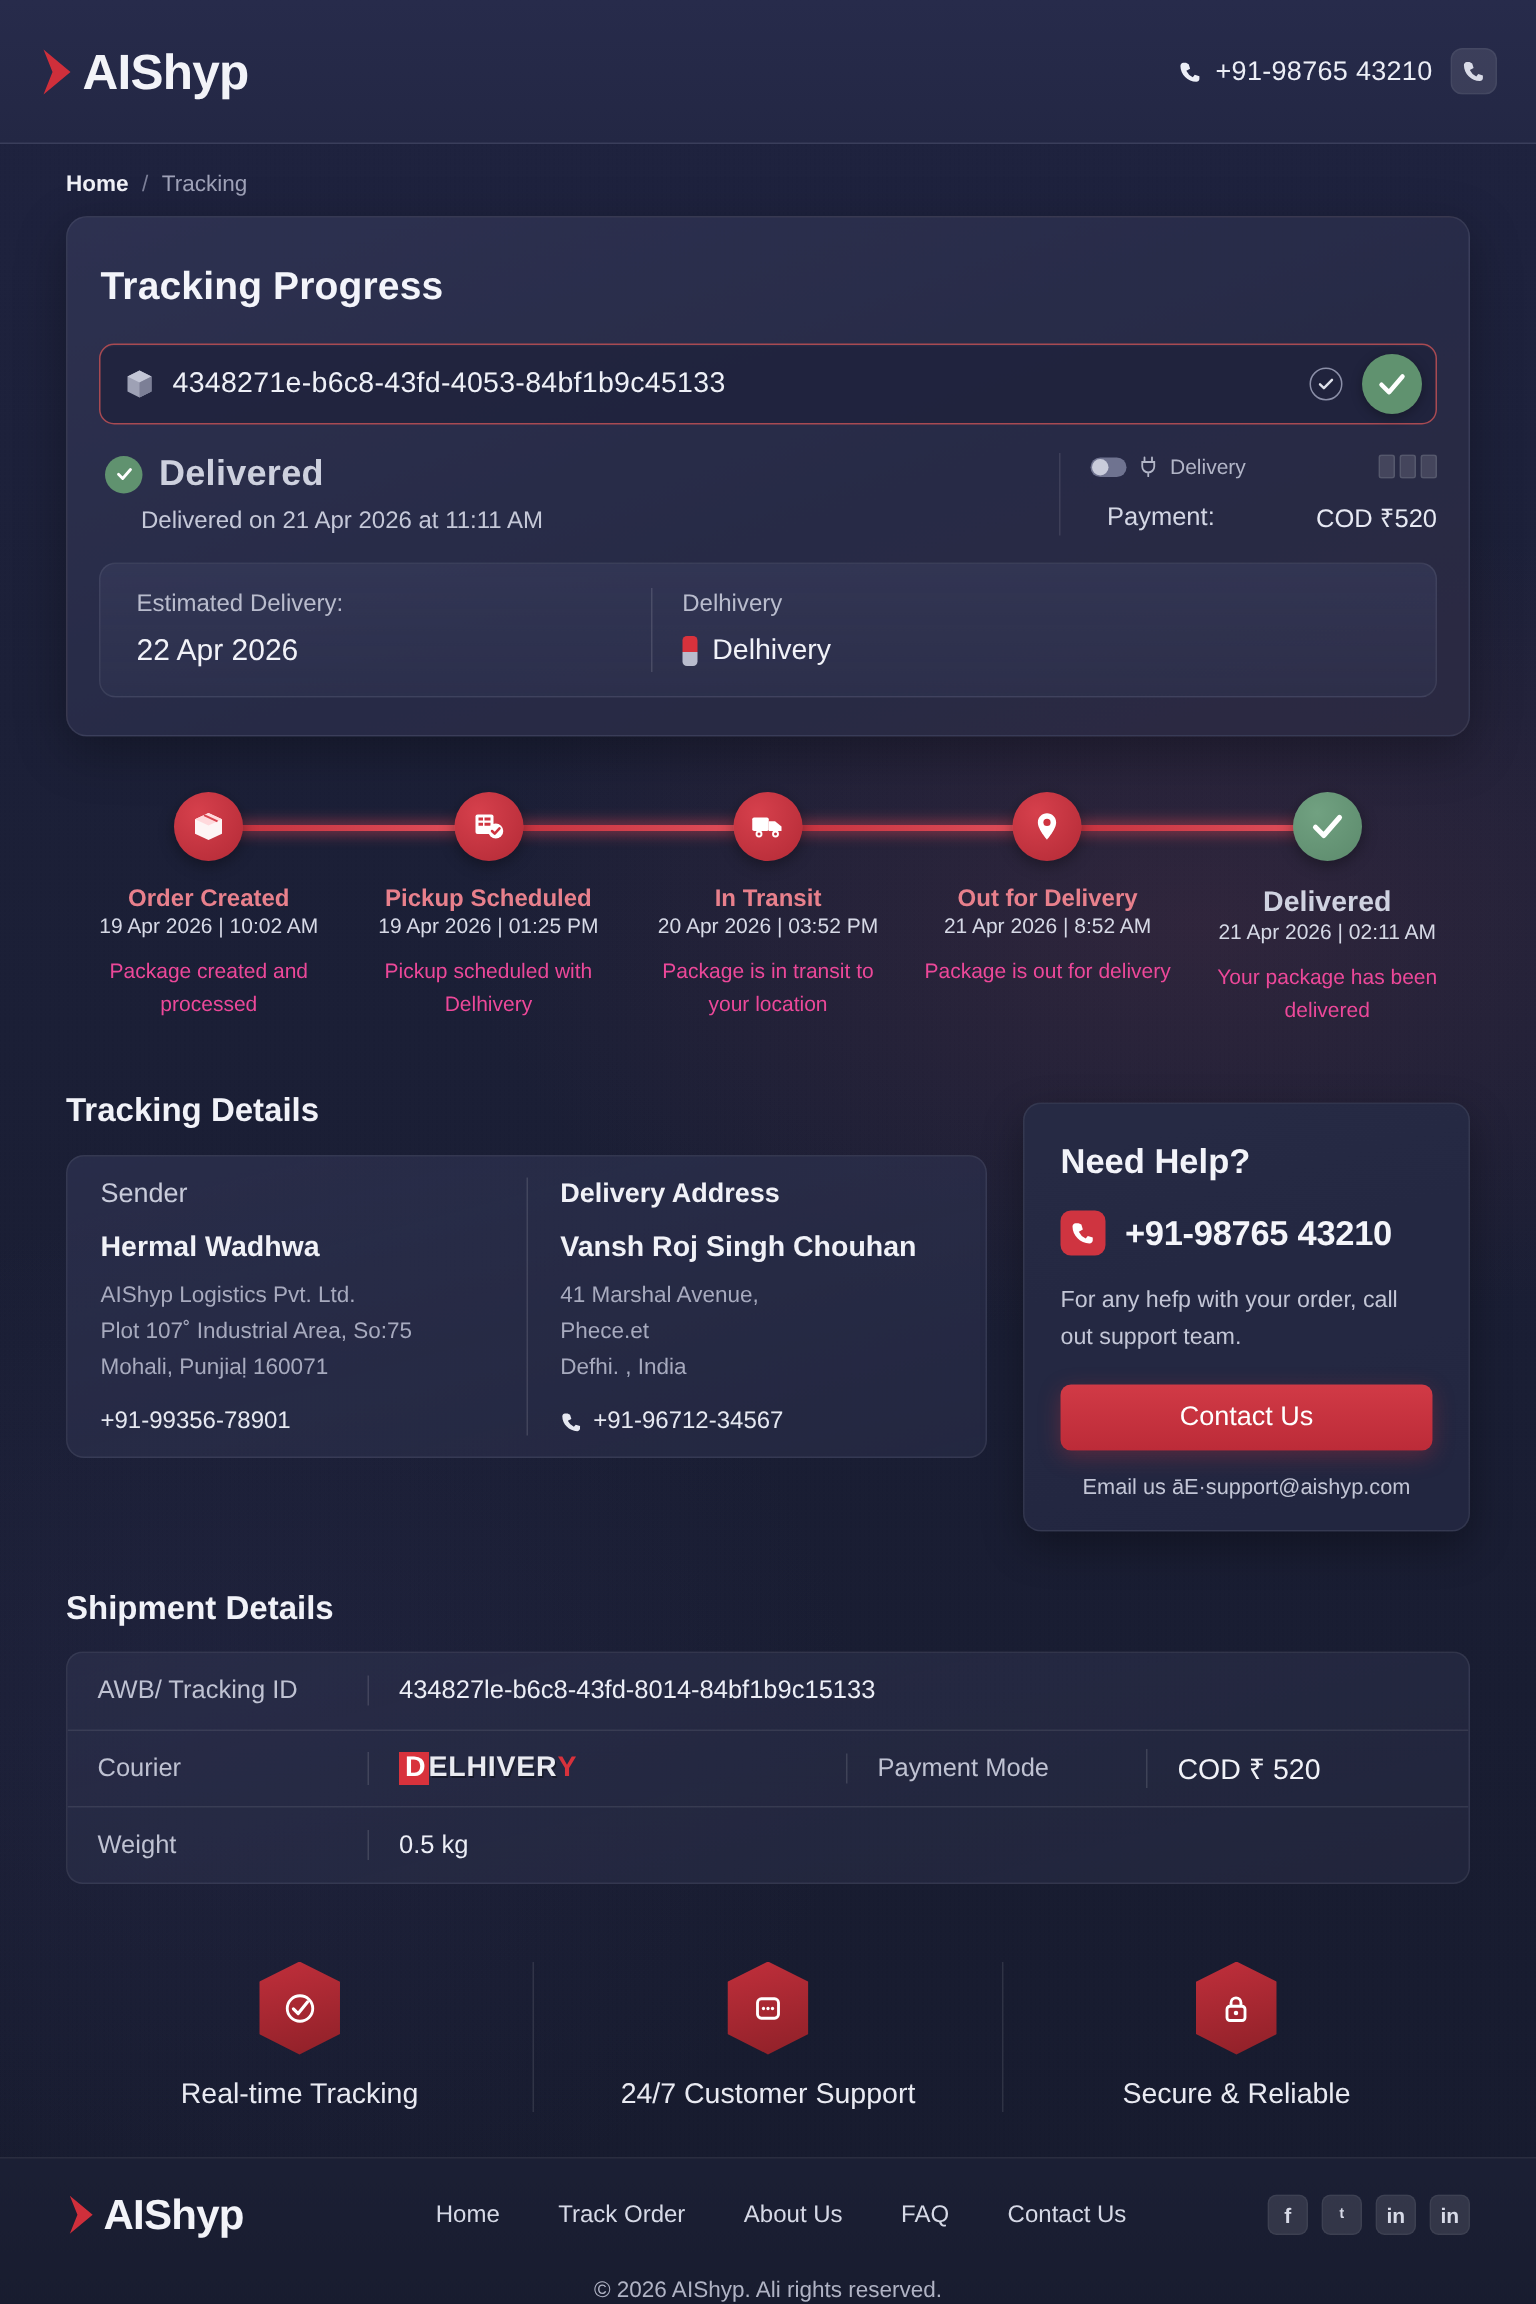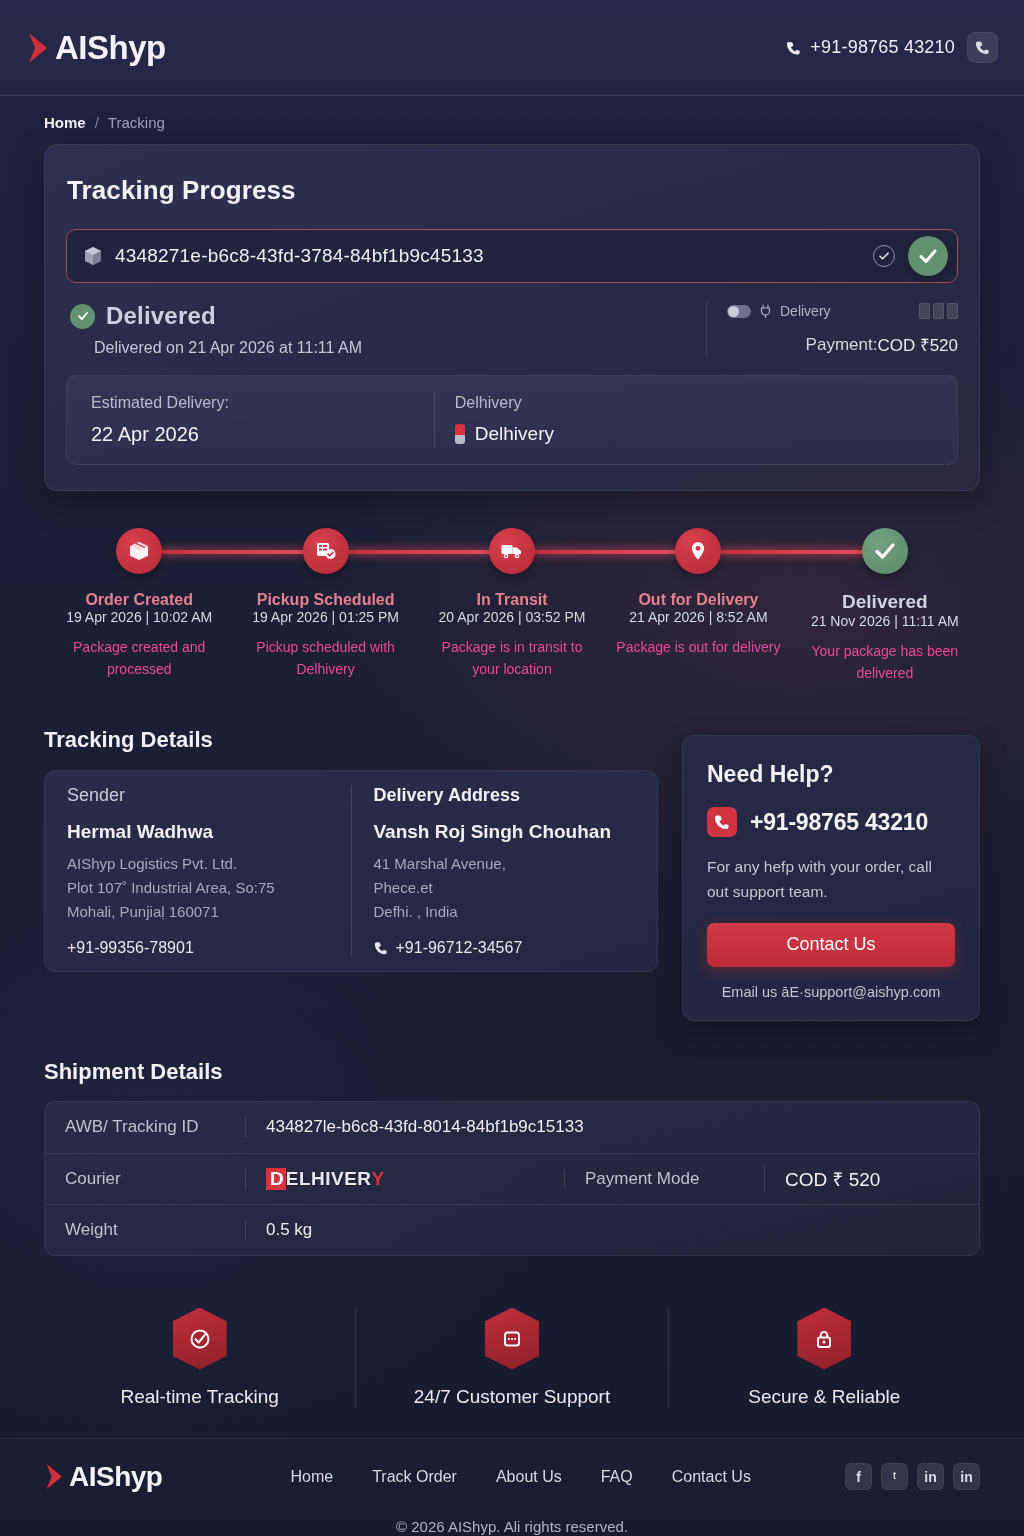--- a/index.html
+++ b/index.html
@@ -109,21 +109,21 @@
     display:flex;align-items:center;padding:1px;
   }
   .toggle-knob{width:11px;height:11px;border-radius:50%;background:#c9ccdb;}
   .plug-icon{ width:13px;height:14px; }
   .delivery-label{ font-size:14px; color:#b2b5c7; }
   .dots3{ display:flex; gap:3px; margin-left:auto; }
   .dots3 i{
     width:11px;height:16px;border-radius:2px;background:rgba(255,255,255,.13);
     display:block;border:1px solid rgba(255,255,255,.10);
   }
-  .pay-row{ display:flex; align-items:center; justify-content:flex-end;margin-left:11px; }
+  .pay-row{ display:flex; align-items:center; justify-content:space-between;margin-left:11px; }
   .pay-lbl{ font-size:17px; color:#d3d6e4; }
   .pay-val{ font-size:17px; color:#e7e9f3; }
 
   .order-strip{
     margin-top:18px; border-radius:11px;
     background:linear-gradient(180deg, rgba(58,62,94,.55), rgba(50,54,84,.45));
     border:1px solid rgba(255,255,255,.07);
     display:flex; padding:16px 0; min-height:88px;
   }
   .ostrip-cell{ flex:1; padding:2px 24px; }
@@ -301,21 +301,21 @@
 
   <div class="progress-card">
     <div class="progress-title">Tracking Progress</div>
 
     <div class="track-input">
       <svg class="box-glyph" viewBox="0 0 18 20">
         <path d="M9 1 1 5v10l8 4 8-4V5z" fill="#9ea1b5"></path>
         <path d="M9 1 1 5l8 4 8-4z" fill="#c3c6d6"></path>
         <path d="M9 9v10l8-4V5z" fill="#7c7f96"></path>
       </svg>
-      <span class="track-val" title="Enter tracking ID">4348271e-b6c8-43fd-3784-84bf1b9c45133</span>
+      <span class="track-val" title="Enter tracking ID">4348271e-b6c8-43fd-4053-84bf1b9c45133</span>
       <span class="mini-check">
         <svg width="12" height="12" viewBox="0 0 12 12">
             <path d="M2 6.2 4.6 8.8 10 3.2" stroke="#dfe1eb" stroke-width="1.6" fill="none" stroke-linecap="round" stroke-linejoin="round"></path>
           </svg>
       </span>
       <span class="big-check">
         <svg width="22" height="22" viewBox="0 0 22 22">
             <path d="M4 11.5 9 16.5 18 6" stroke="#fff" stroke-width="3" fill="none" stroke-linecap="round" stroke-linejoin="round"></path>
           </svg>
       </span>
@@ -430,21 +430,21 @@
           <div class="tl-date">21 Apr 2026 | 8:52 AM</div>
           <div class="tl-desc">Package is out for delivery</div>
         </div>
         <div class="tl-step">
           <span class="tl-circle">
             <svg width="26" height="26" viewBox="0 0 26 26">
               <path d="M5 13.5 10.5 19 21 7" stroke="#fff" stroke-width="3.4" fill="none" stroke-linecap="round" stroke-linejoin="round"></path>
             </svg>
           </span>
           <div class="tl-label">Delivered</div>
-          <div class="tl-date">21 Nov 2026 | 11:11 AM</div>
+          <div class="tl-date">21 Apr 2026 | 02:11 AM</div>
           <div class="tl-desc">Your package has been delivered</div>
         </div>
       </div>
   </div>
 
   <div class="details-area">
     <div class="details-left">
       <div class="sec-title">Tracking Details</div>
       <div class="addr-card">
         <div class="addr-col">

